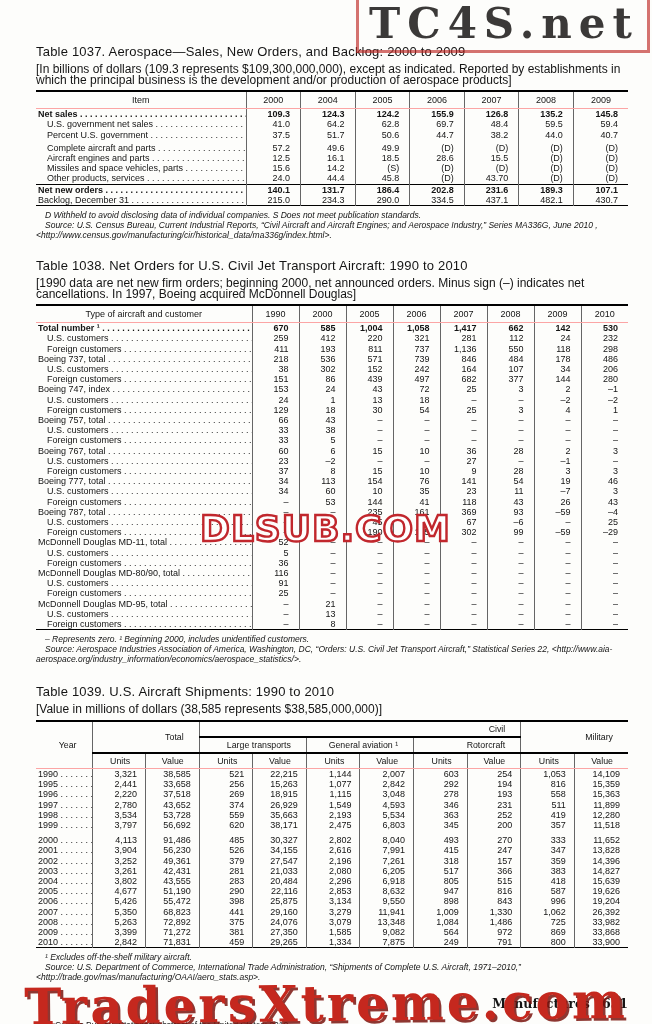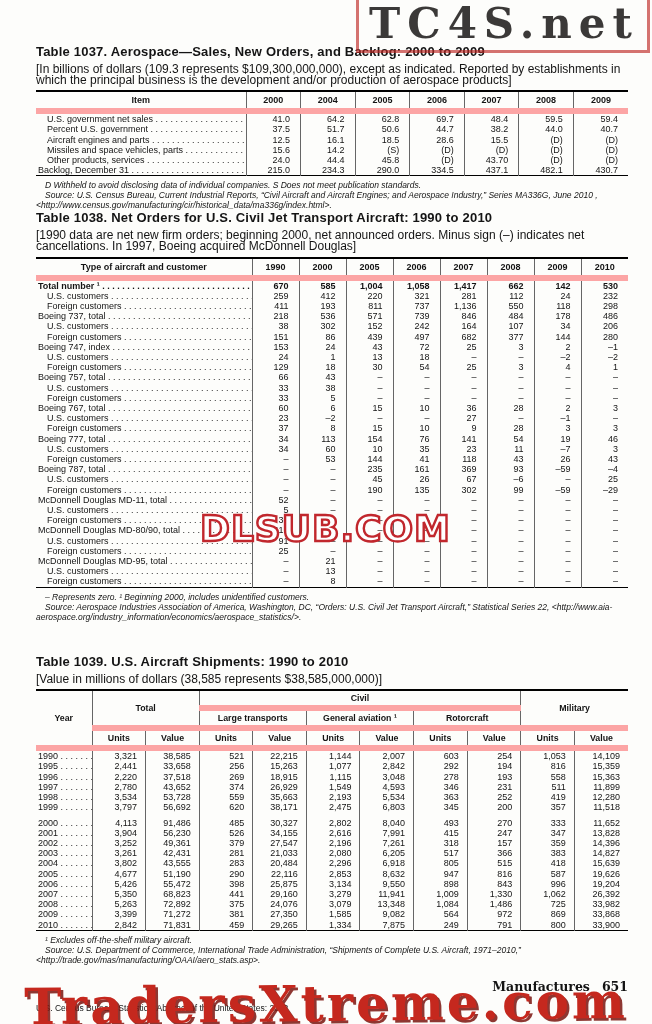--- a/index.html
+++ b/index.html
@@ -4,46 +4,46 @@
 <title>Statistical Abstract page 651</title>
 <style>
   html,body{margin:0;padding:0;}
   body{
     width:652px;height:1024px;position:relative;overflow:hidden;
     background:#fdfdfb;color:#141414;
     font-family:"Liberation Sans",sans-serif;
   }
   .content{padding:44px 24px 0 36px;position:relative;z-index:1;}
   .tbl-sec{margin:0;}
-  .sec-1038{margin-top:0;}
-  .sec-1039{margin-top:32px;}
-  .tbl-title{font-size:13px;font-weight:bold;margin:0 0 5px 0;letter-spacing:.2px;}
+  .sec-1038{margin-top:18px;}
+  .sec-1039{margin-top:20px;}
+  .tbl-title{font-size:13px;font-weight:normal;margin:0 0 5px 0;letter-spacing:.2px;}
   .tbl-note{font-size:12px;line-height:10.6px;margin:0 0 5px 0;}
   table.stat{width:100%;border-collapse:collapse;table-layout:fixed;border-bottom:1px solid #000;}
   .c-stub37{width:210px;}
   .c-stub38{width:216px;}
   .c-stub39{width:56px;}
   .stat thead th{
-    font-weight:bold;border-top:2px solid #000;border-bottom:6px solid #fca5a5;
+    font-weight:normal;border-top:2px solid #000;border-bottom:1px solid #fca5a5;
     font-size:9px;line-height:10px;padding:3px 1px;text-align:center;vertical-align:middle;
   }
   .stat td{font-size:9px;line-height:10.2px;vertical-align:bottom;padding:0;}
   .stat td.num,.stat thead th.yr{border-left:1px solid #666;}
   td.num{text-align:right;padding:0 10px 0 1px;white-space:nowrap;}
   #t1039 td.num{padding-right:8px;}
   td.stub{overflow:hidden;white-space:nowrap;padding:0 0 0 2px;}
   td.stub .lbl::after{content:" . . . . . . . . . . . . . . . . . . . . . . . . . . . . . . . . . . . . . . . . . . . . . . . . . . . . . . . . . . . .";}
   tr.bold{font-weight:bold;}
   tr.rule td{border-top:1px solid #000;}
   tr.padtop td{padding-top:3px;}
   tr.gap td{padding-top:5px;}
   .ind1 .lbl{padding-left:9px;}
   .footnotes{margin-top:4px;}
   .footnotes p{font-size:8.5px;line-height:10px;margin:0;text-indent:9px;word-wrap:break-word;font-style:italic;}
-  #t1039 thead th{font-size:8.8px;padding:2px 15px;}
+  #t1039 thead th{font-size:8.8px;padding:2px 15px;text-align:right;}
   
   .page-footer{margin-top:14px;text-align:right;font-family:"DejaVu Serif",serif;font-size:12.5px;font-weight:bold;}
   .page-footer .sec{margin-right:12px;}
   .imprint{margin-top:9px;font-size:8.5px;}
   
   .wm{position:absolute;z-index:5;pointer-events:none;white-space:nowrap;}
   .wm-top{
     top:-4px;right:2px;
     font-family:"DejaVu Serif",serif;font-weight:bold;font-size:42px;letter-spacing:7px;
     color:rgba(32,30,28,.88);
@@ -90,40 +90,60 @@
             <th class="yr">2000</th>
             <th class="yr">2004</th>
             <th class="yr">2005</th>
             <th class="yr">2006</th>
             <th class="yr">2007</th>
             <th class="yr">2008</th>
             <th class="yr">2009</th>
           </tr>
         </thead>
         <tbody>
+          <tr class="bold">
+            <td class="stub ind0"><span class="lbl">Net sales</span></td>
+            <td class="num">109.3</td>
+            <td class="num">124.3</td>
+            <td class="num">124.2</td>
+            <td class="num">155.9</td>
+            <td class="num">126.8</td>
+            <td class="num">135.2</td>
+            <td class="num">145.8</td>
+          </tr>
           <tr class="">
             <td class="stub ind1"><span class="lbl">U.S. government net sales</span></td>
             <td class="num">41.0</td>
             <td class="num">64.2</td>
             <td class="num">62.8</td>
             <td class="num">69.7</td>
             <td class="num">48.4</td>
             <td class="num">59.5</td>
             <td class="num">59.4</td>
           </tr>
           <tr class="">
             <td class="stub ind1"><span class="lbl">Percent U.S. government</span></td>
             <td class="num">37.5</td>
             <td class="num">51.7</td>
             <td class="num">50.6</td>
             <td class="num">44.7</td>
             <td class="num">38.2</td>
             <td class="num">44.0</td>
             <td class="num">40.7</td>
           </tr>
+          <tr class="padtop">
+            <td class="stub ind1"><span class="lbl">Complete aircraft and parts</span></td>
+            <td class="num">57.2</td>
+            <td class="num">49.6</td>
+            <td class="num">49.9</td>
+            <td class="num">(D)</td>
+            <td class="num">(D)</td>
+            <td class="num">(D)</td>
+            <td class="num">(D)</td>
+          </tr>
           <tr class="">
             <td class="stub ind1"><span class="lbl">Aircraft engines and parts</span></td>
             <td class="num">12.5</td>
             <td class="num">16.1</td>
             <td class="num">18.5</td>
             <td class="num">28.6</td>
             <td class="num">15.5</td>
             <td class="num">(D)</td>
             <td class="num">(D)</td>
           </tr>
@@ -139,20 +159,30 @@
           </tr>
           <tr class="">
             <td class="stub ind1"><span class="lbl">Other products, services</span></td>
             <td class="num">24.0</td>
             <td class="num">44.4</td>
             <td class="num">45.8</td>
             <td class="num">(D)</td>
             <td class="num">43.70</td>
             <td class="num">(D)</td>
             <td class="num">(D)</td>
+          </tr>
+          <tr class="bold rule">
+            <td class="stub ind0"><span class="lbl">Net new orders</span></td>
+            <td class="num">140.1</td>
+            <td class="num">131.7</td>
+            <td class="num">186.4</td>
+            <td class="num">202.8</td>
+            <td class="num">231.6</td>
+            <td class="num">189.3</td>
+            <td class="num">107.1</td>
           </tr>
           <tr class="">
             <td class="stub ind0"><span class="lbl">Backlog, December 31</span></td>
             <td class="num">215.0</td>
             <td class="num">234.3</td>
             <td class="num">290.0</td>
             <td class="num">334.5</td>
             <td class="num">437.1</td>
             <td class="num">482.1</td>
             <td class="num">430.7</td>

